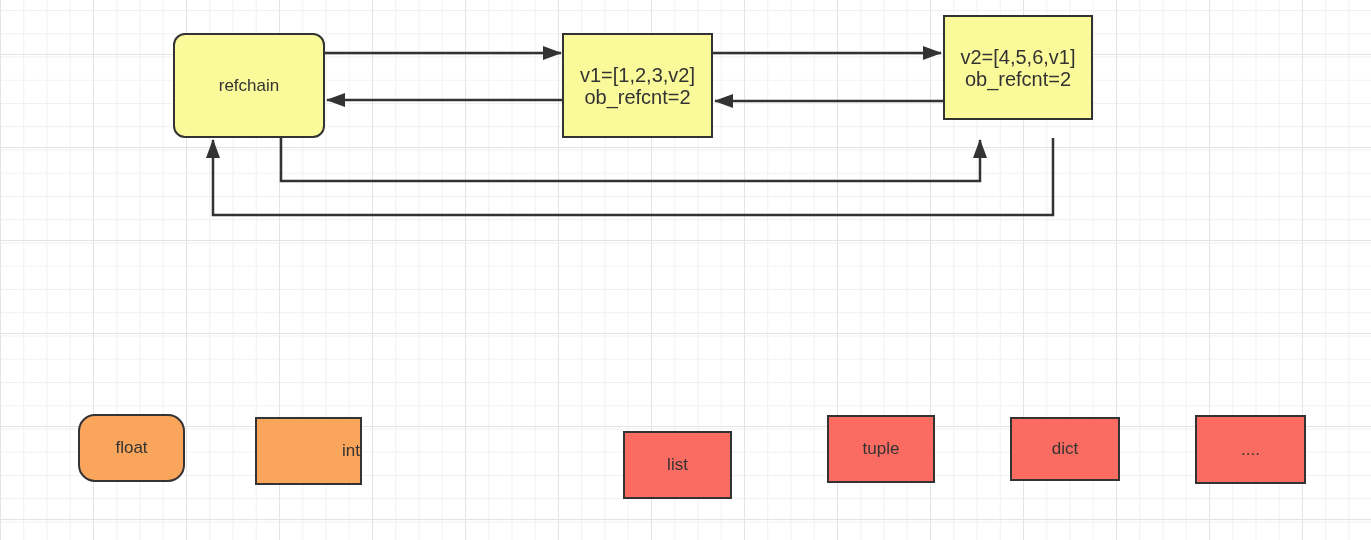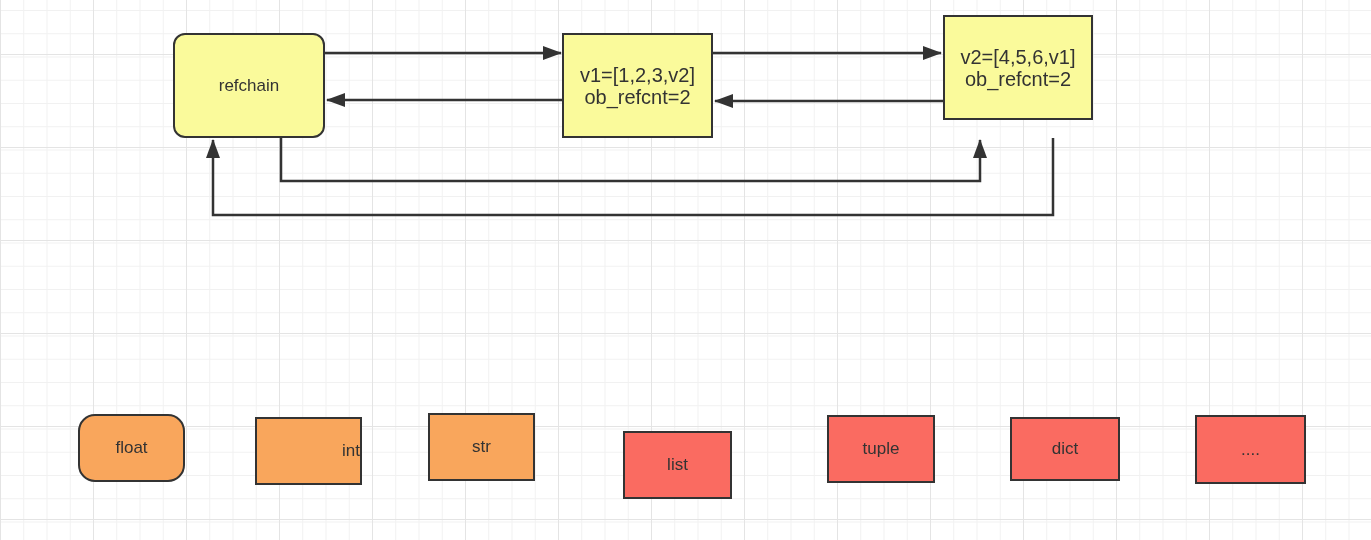--- a/index.html
+++ b/index.html
@@ -96,23 +96,20 @@
   </div>
 
   <div id="n-float" class="node orange">
     <span class="lbl">float</span>
   </div>
 
   <div id="n-int" class="node orange">
     <span class="lbl">int</span>
   </div>
 
-  <div id="n-str" class="node orange">
-    <span class="lbl">str</span>
-  </div>
 
   <div id="n-list" class="node red">
     <span class="lbl">list</span>
   </div>
 
   <div id="n-tuple" class="node red">
     <span class="lbl">tuple</span>
   </div>
 
   <div id="n-dict" class="node red">

